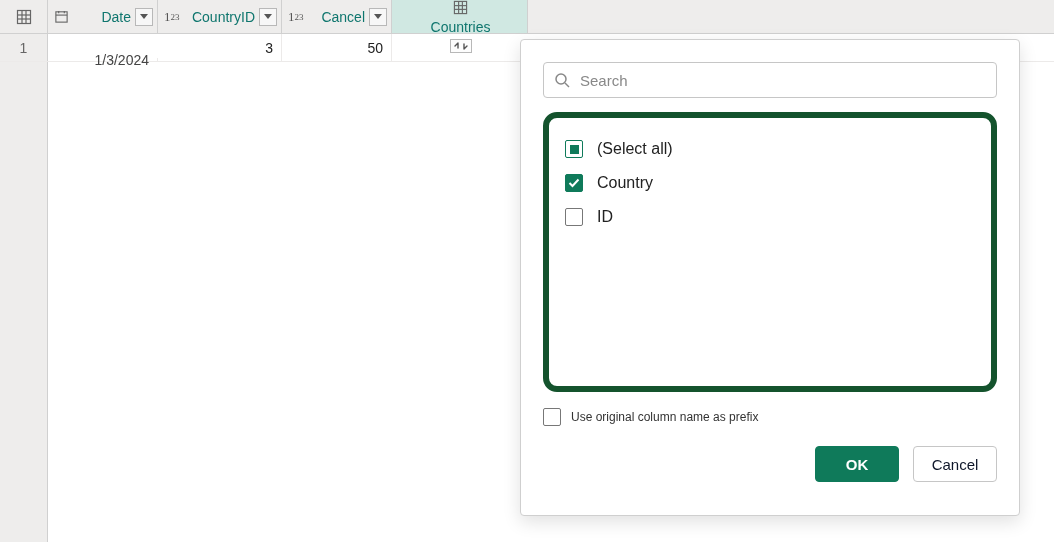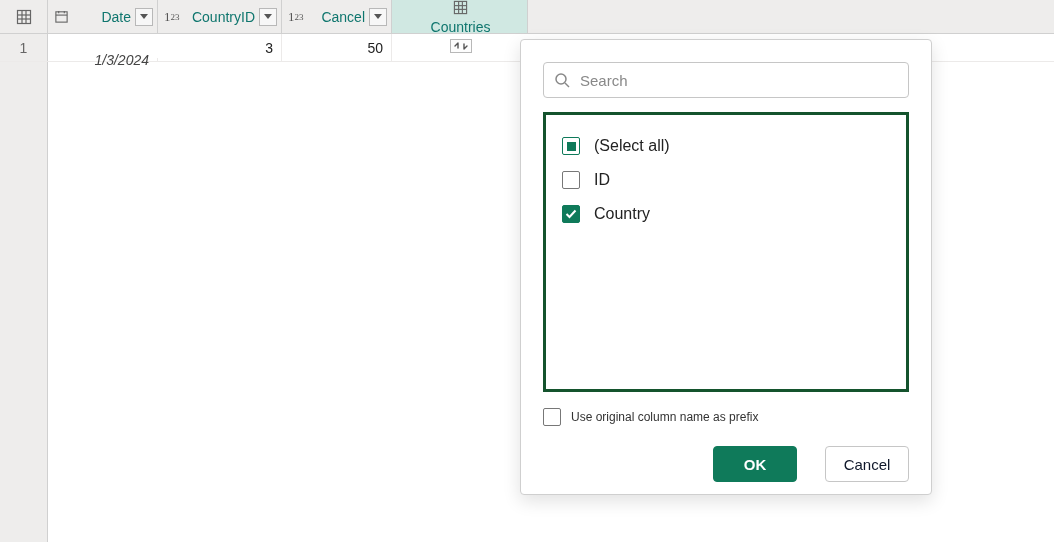--- a/index.html
+++ b/index.html
@@ -85,62 +85,62 @@
     background: #eeedec;
     border-right: 1px solid #d0d0d0;
   }
   .cell {
     border-right: 1px solid #eceae9;
     display: flex; align-items: center;
     padding: 0 8px;
     color: #222;
   }
   .cell.num { justify-content: flex-end; }
-  .cell.date { justify-content: flex-end; font-style: italic; color: #444; margin-top: 24px; }
+  .cell.date { justify-content: flex-end; color: #444; margin-top: 24px; }
   .cell.link { color: #0f7a5a; }
   
   .gutter {
     position: absolute;
     left: 0; top: 62px;
     width: 48px;
     bottom: 0;
     background: #eeedec;
     border-right: 1px solid #d0d0d0;
   }
   
   .popup {
     position: absolute;
     left: 520px; top: 39px;
-    width: 412px;
+    width: 500px;
     background: #fff;
     border: 1px solid #cfcfcf;
     box-shadow: 0 6px 18px rgba(0,0,0,0.12);
     border-radius: 4px;
-    padding: 22px 22px 12px 22px;
+    padding: 22px 22px 33px 22px;
   }
   .search-box {
     display: flex; align-items: center;
     border: 1px solid #c6c6c6;
     border-radius: 4px;
     height: 36px;
     padding: 0 10px;
     gap: 8px;
     color: #888;
   }
   .search-box input {
     border: none; outline: none;
     flex: 1;
     font-size: 15px;
     color: #333;
   }
   .search-box input::placeholder { color: #888; }
   .options-box {
     margin-top: 14px;
-    border: 3px solid #14532d;
-    border-radius: 0;
+    border: 6px solid #14532d;
+    border-radius: 14px;
     padding: 14px 14px;
     height: 280px;
   }
   .opt {
     display: flex; align-items: center;
     gap: 14px;
     padding: 8px 2px;
     font-size: 16px;
     color: #222;
     cursor: pointer;
@@ -156,21 +156,21 @@
   .chk.checked svg { stroke: #fff; }
   .chk.partial { border-color: #0f7a5a; }
   .chk.partial .inner-square { width: 9px; height: 9px; background: #0f7a5a; }
   .prefix-row {
     display: flex; align-items: center; gap: 10px;
     margin-top: 16px;
     font-size: 12px;
     color: #333;
   }
   .btn-row {
-    display: flex; justify-content: flex-end; gap: 28px;
+    display: flex; justify-content: flex-end; gap: 14px;
     margin-top: 20px;
   }
   .btn {
     min-width: 84px;
     height: 36px;
     border-radius: 4px;
     font-size: 15px;
     display: flex; align-items: center; justify-content: center;
     cursor: pointer;
     border: 1px solid #c6c6c6;
@@ -282,31 +282,31 @@
   </div>
 
   <div class="options-box">
     <div class="opt">
       <span class="chk partial">
           <span class="inner-square"></span>
         </span>
       <span>(Select all)</span>
     </div>
     <div class="opt">
-      <span class="chk"></span>
-      <span>ID</span>
-    </div>
-    <div class="opt">
       <span class="chk checked">
         <svg width="12" height="10" viewBox="0 0 12 10" fill="none" stroke="#fff" stroke-width="2">
             <path d="M1.5 5 L4.5 8 L10.5 1.5"></path>
           </svg>
       </span>
       <span>Country</span>
     </div>
+    <div class="opt">
+      <span class="chk"></span>
+      <span>ID</span>
+    </div>
   </div>
 
   <div class="prefix-row">
     <span class="chk"></span>
     <span>Use original column name as prefix</span>
   </div>
 
   <div class="btn-row">
     <div class="btn primary">OK</div>
     <div class="btn">Cancel</div>

